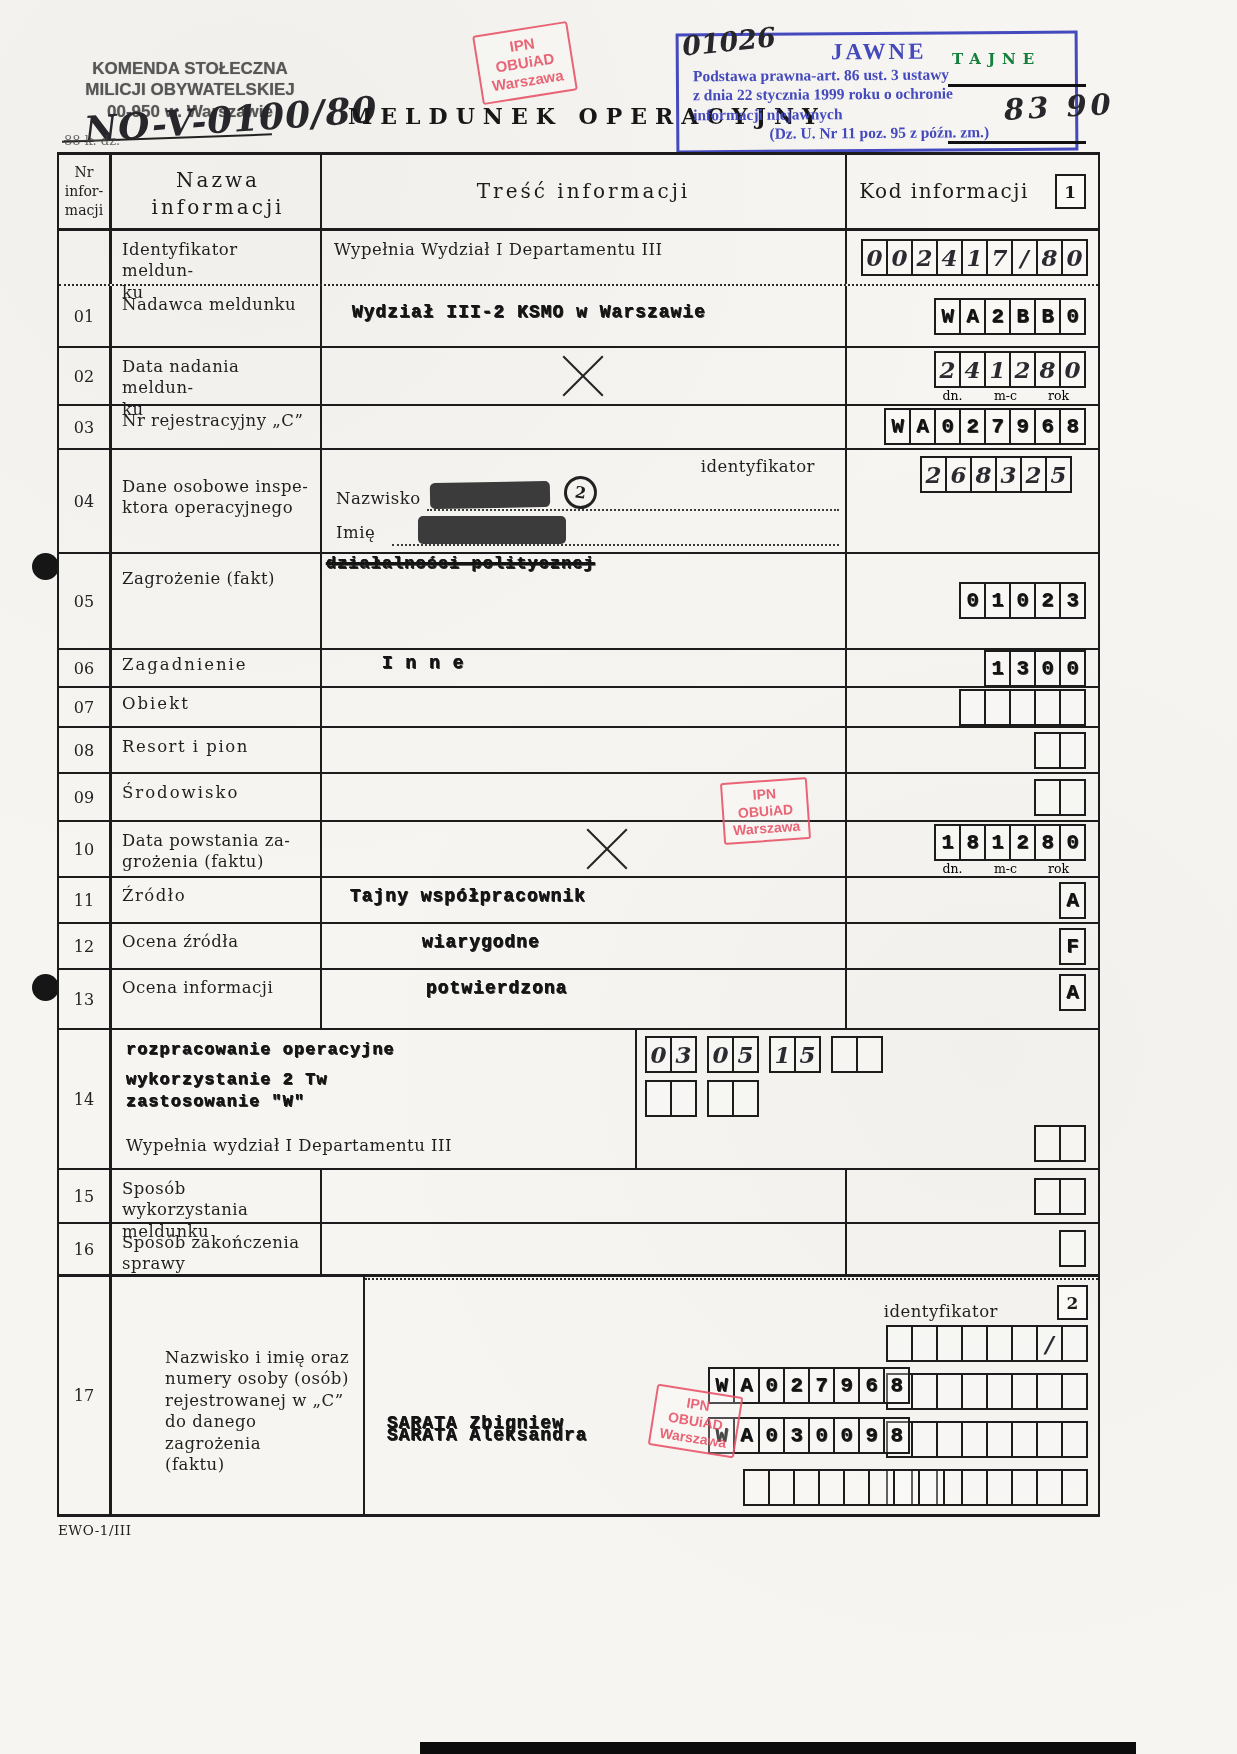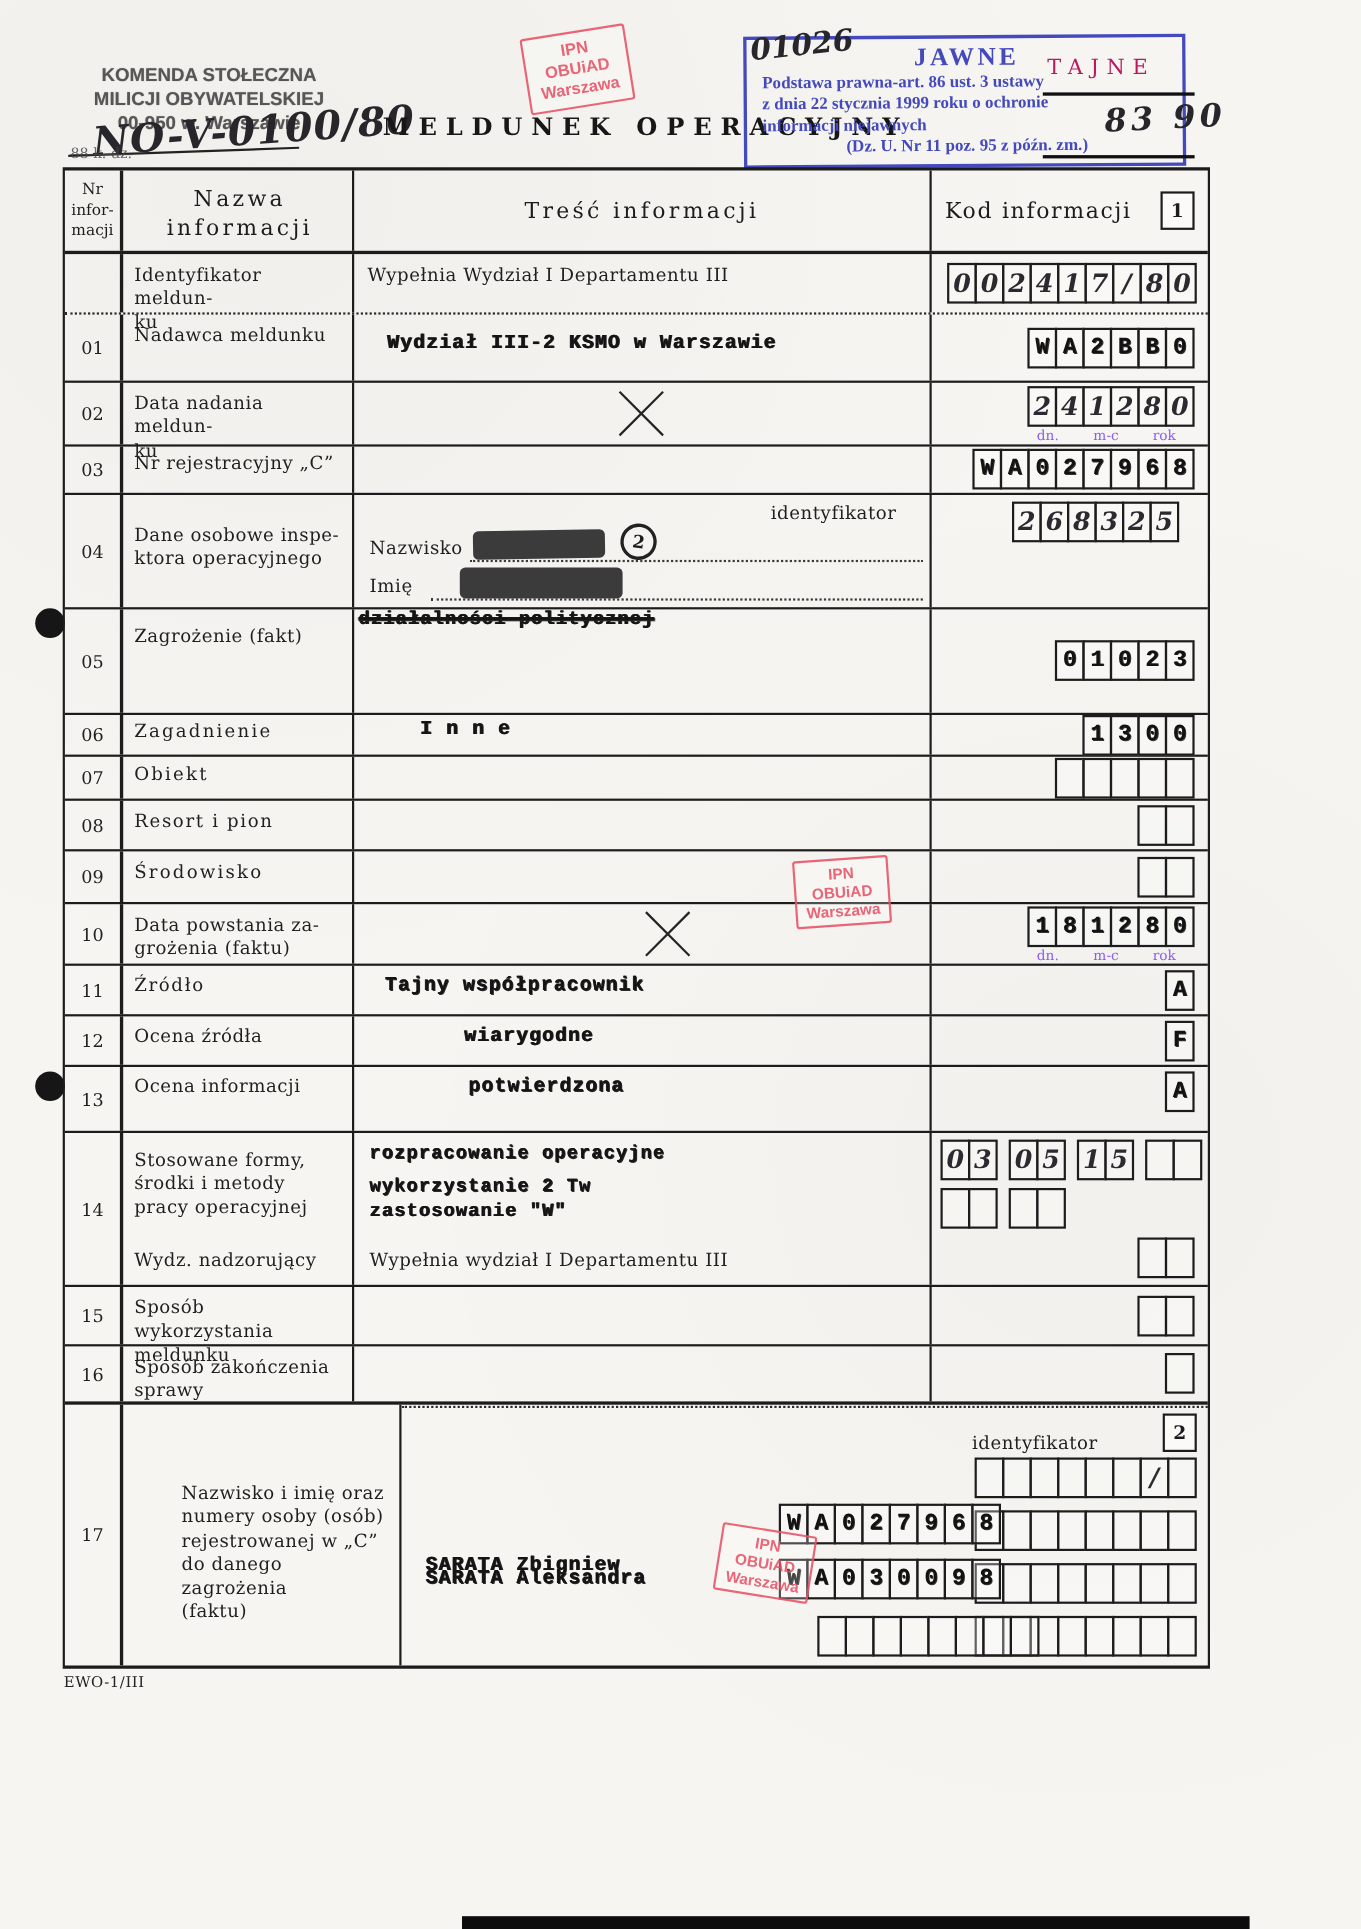--- a/index.html
+++ b/index.html
@@ -21,21 +21,21 @@
   .ref-note{font-size:13px;color:#444;text-decoration:line-through;opacity:.8;}
   .title{font-size:22px;font-weight:bold;letter-spacing:8px;color:#171717;}
   .ipn-stamp{border:2.5px solid #e8566a;color:#e8566a;border-radius:3px;
        font-family:"Liberation Sans",sans-serif;font-weight:bold;font-size:15px;
        text-align:center;line-height:1.2;padding:6px 10px;opacity:.9;background:rgba(255,255,255,.25);}
   .jawne{border:3px solid #4449bd;color:#4449bd;padding:4px 10px 6px 14px;width:372px;
        font-family:"Liberation Serif",serif;font-weight:bold;}
   .jawne .jt{text-align:center;font-size:23px;letter-spacing:3px;}
   .jawne .jl{font-size:15.5px;line-height:1.25;}
   .jawne .jl4{text-align:center;}
-  .tajne{font-size:19px;font-weight:normal;letter-spacing:7px;color:#be185d;}
+  .tajne{font-size:15px;font-weight:bold;letter-spacing:7px;color:#15803d;}
   .bar{background:#111;height:3px;}
   .arch-hand{font-size:27px;transform:rotate(-6deg);}
   .pg-hand{font-size:29px;transform:rotate(-3deg);letter-spacing:4px;}
   
   .tbl{position:absolute;left:57px;top:152px;width:1043px;
        border-left:2.5px solid #1c1c1c;border-right:2.5px solid #1c1c1c;
        border-top:3px solid #1c1c1c;border-bottom:3px solid #1c1c1c;box-sizing:border-box;}
   .row{display:flex;border-top:2px solid #1c1c1c;box-sizing:border-box;}
   .row.first{border-top:none;}
   .row.dotted{border-top:2px dotted #2a2a2a;}
@@ -58,21 +58,21 @@
   .strike{text-decoration:line-through;text-decoration-thickness:2.5px;}
   
   .kg{position:absolute;display:flex;}
   .bx{box-sizing:border-box;width:27px;height:37px;border:2px solid #1c1c1c;margin-left:-2px;
       display:inline-flex;align-items:center;justify-content:center;background:rgba(255,255,255,.3);}
   .boxes.hand .bx{font-family:"DejaVu Serif",serif;font-style:italic;font-weight:bold;
       font-size:23px;color:#2a2a30;}
   .boxes.typed2 .bx{font-family:"Liberation Mono",monospace;font-weight:bold;font-size:21px;
       color:#121212;text-shadow:.8px .8px .6px #333;}
   .pair{display:flex;margin-right:12px;}
-  .dlbl{position:absolute;display:flex;width:160px;font-size:12.5px;color:#8b5cf6;}
+  .dlbl{position:absolute;display:flex;width:160px;font-size:12.5px;color:#000000;}
   .dlbl span{width:53px;text-align:center;}
   
   .xmark{position:absolute;width:46px;height:46px;}
   .xmark::before,.xmark::after{content:"";position:absolute;left:-5px;right:-5px;top:50%;
       height:2px;background:#242424;}
   .xmark::before{transform:rotate(45deg);} .xmark::after{transform:rotate(-45deg);}
   .redact{position:absolute;background:#3b3b3b;border-radius:5px;}
   .circ{position:absolute;width:27px;height:27px;border:3px solid #222;border-radius:50%;
       display:flex;align-items:center;justify-content:center;font-size:16px;font-weight:bold;
       transform:rotate(8deg);}
@@ -434,26 +434,20 @@
         <div class="kg boxes typed2" style="right:12px;top:4px;">
           <span class="bx">A</span>
         </div>
       </div>
   </div>
 
   <div class="row" style="height:140px;">
     <div class="c1">
         <span class="nr">14</span>
       </div>
-    <div class="c2" style="padding-top:14px;position:relative;">
-      <div class="lbl">Stosowane formy,
-środki i metody
-pracy operacyjnej</div>
-      <div class="lbl" style="position:absolute;left:10px;bottom:12px;">Wydz. nadzorujący</div>
-    </div>
     <div class="c3">
       <div class="typed t17" style="padding:10px 0 0 14px;">rozpracowanie operacyjne</div>
       <div class="typed t17" style="padding:10px 0 0 14px;white-space:pre-line;line-height:1.3;">wykorzystanie 2 Tw
 zastosowanie "W"</div>
       <div class="lbl" style="position:absolute;left:14px;bottom:12px;">Wypełnia wydział I Departamentu III</div>
     </div>
     <div class="c4">
       <div class="kg" style="left:10px;top:6px;">
         <span class="pair boxes hand">
             <span class="bx">0</span>

